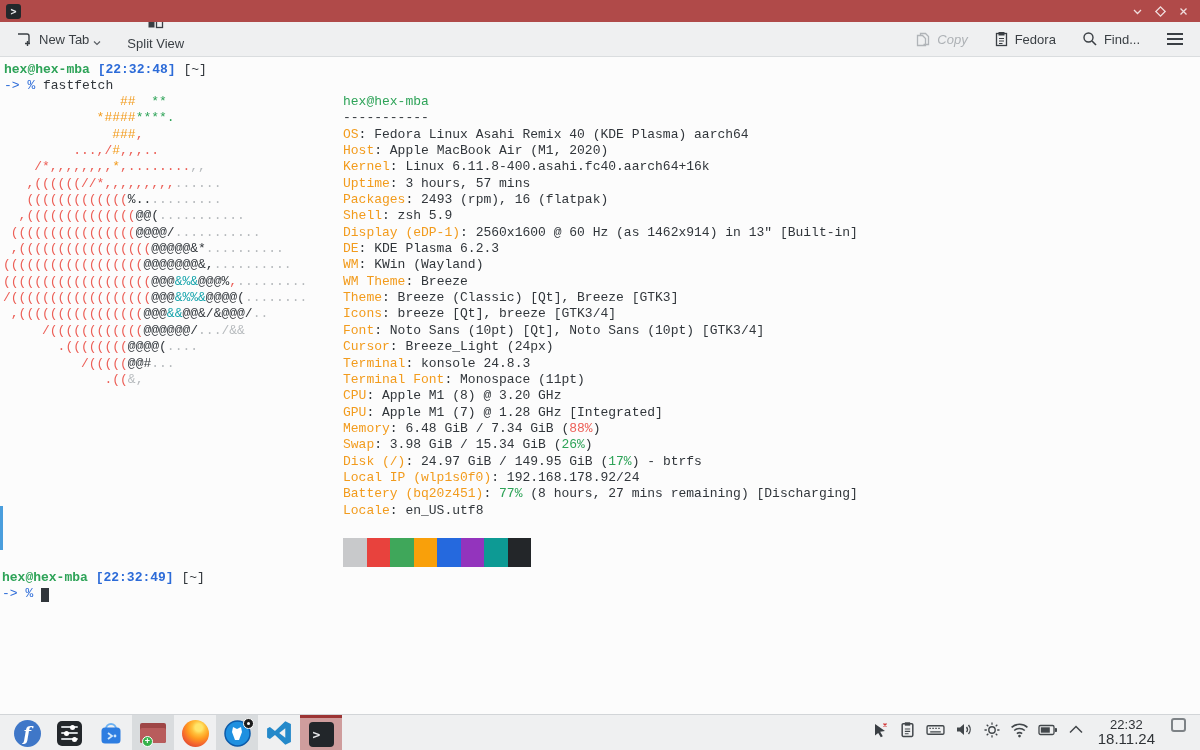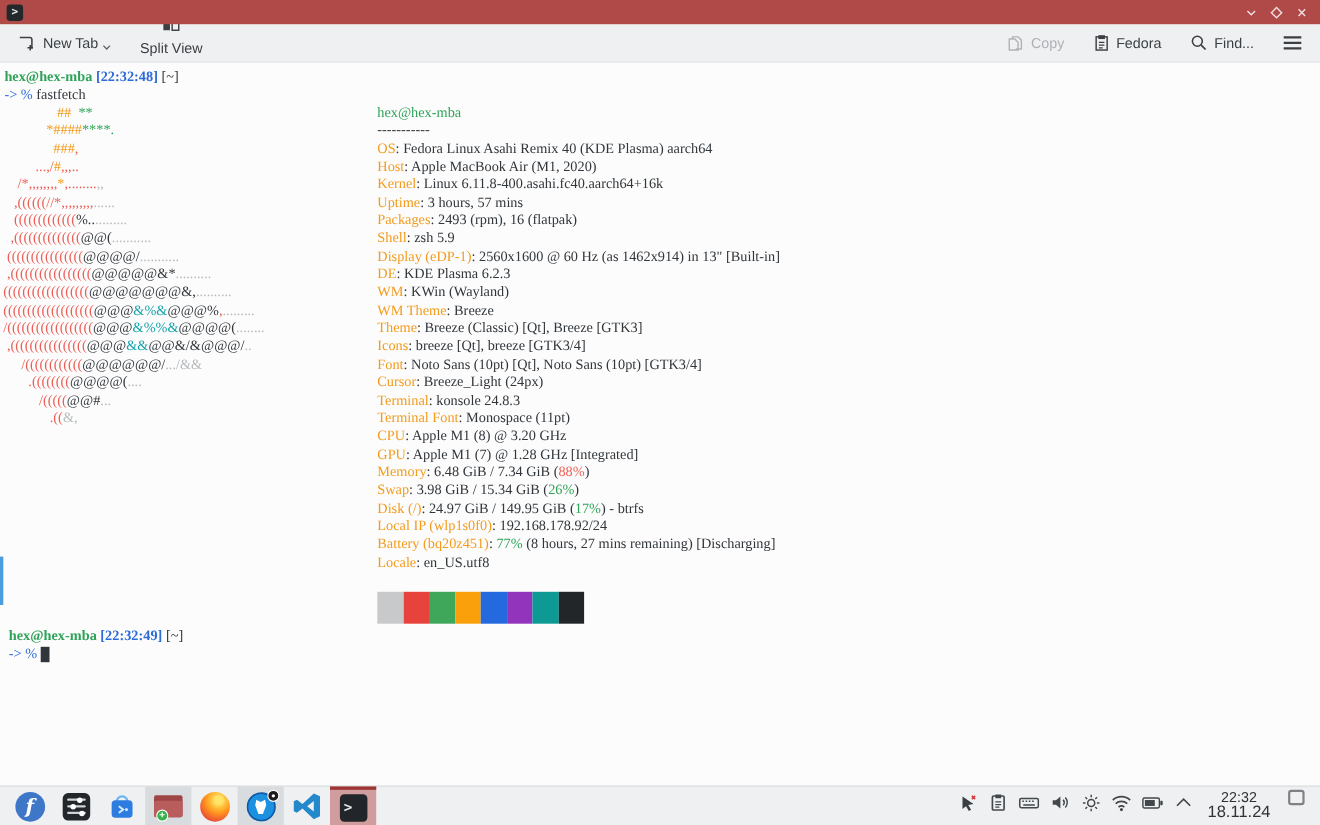--- a/index.html
+++ b/index.html
@@ -12,34 +12,34 @@
   .tb-appicon { width:15px; height:15px; margin-left:6px; background:#23282b; border-radius:3px; color:#e8eaec;
     font-family:"DejaVu Sans Mono",monospace; font-size:10px; font-weight:bold; display:flex; align-items:center; justify-content:center; }
   .tb-title { position:absolute; left:0; right:0; text-align:center; color:#f2e3e3; font-size:12px; pointer-events:none; }
   .tb-controls { margin-left:auto; display:flex; align-items:center; gap:10px; padding-right:10px; z-index:2; }
   .tb-controls svg { display:block; }
 
   
   .toolbar { height:35px; background:#eff0f1; border-bottom:1px solid #dadddf; display:flex; align-items:center; padding:0 10px; flex:0 0 auto; }
   .tbtn { display:flex; align-items:center; gap:6px; padding:4px 6px; border-radius:3px; color:#3a3f44; font-size:13px; cursor:default; }
   .tbtn svg { display:block; }
-  .tbtn.disabled { color:#adb1b5; }
+  .tbtn.disabled { color:#adb1b5;font-style:italic; }
   .tb-right { margin-left:auto; display:flex; align-items:center; gap:14px; }
   .mini-caret { margin-left:-2px; align-self:flex-end; margin-bottom:1px; }
 
   
   .terminal { position:relative; height:657px; background:#fcfcfc; font-family:"DejaVu Sans Mono",monospace; font-size:13px; flex:0 0 auto; }
-  .terminal pre { position:absolute; font-family:Liberation Serif, serif; }
+  .terminal pre { position:absolute; font-family:Liberation Mono, monospace; }
   .trm-line { height:16.35px; line-height:16.35px; white-space:pre; }
   #p1 { left:4px; top:5px; }
   #art { left:3px; top:37px; }
   #info { left:343px; top:37px; }
   #palette { position:absolute; left:343px; top:481px; display:flex; }
   #palette .pblock { width:23.5px; height:29px; }
-  #p2 { left:8px; top:513px; }
+  #p2 { left:2px; top:513px; }
   .cursor { display:inline-block; width:8px; height:14px; background:#31363b; vertical-align:-2px; }
   .outbar { position:absolute; left:0; top:449px; width:3px; height:44px; background:#4a9edd; }
 
   
   .panel { height:36px; background:#eff0f1; border-top:1px solid #d2d5d8; display:flex; align-items:center; padding:0 6px; flex:0 0 auto; }
   .launchers { display:flex; align-items:stretch; height:100%; }
   .lcell { width:42px; height:36px; display:flex; align-items:center; justify-content:center; position:relative; }
   .chip { background:#d9dcde; }
   .chip-active { background:#cf9d9d; border-top:3px solid #9c3434; }
   .icirc { border-radius:50%; }

